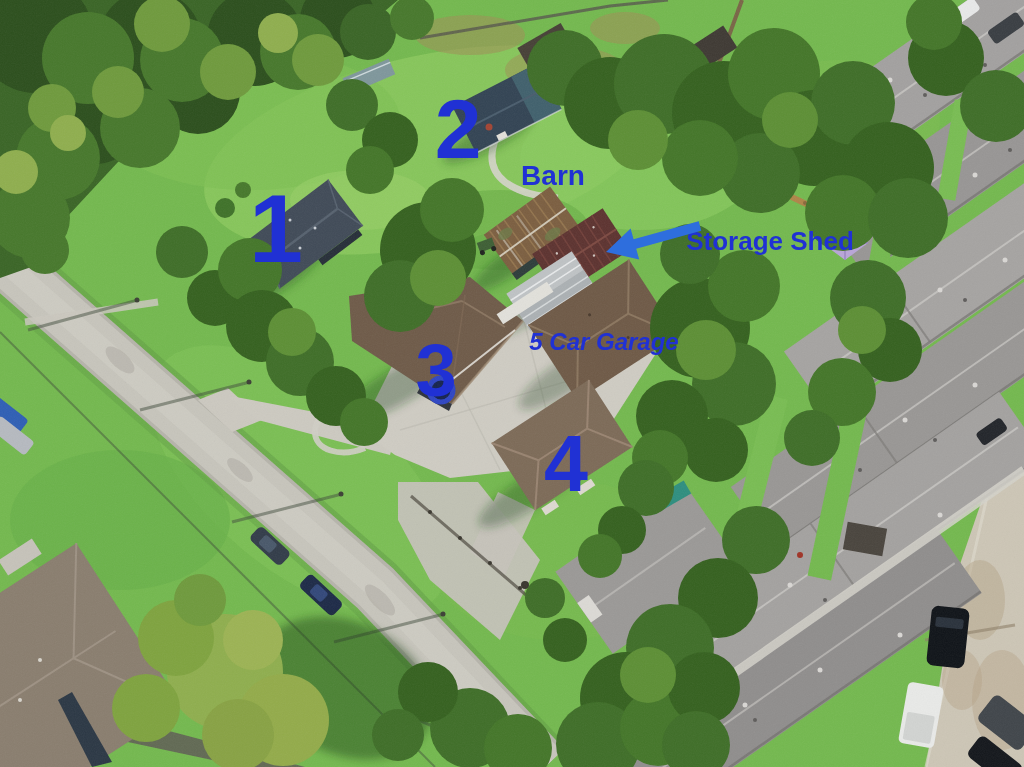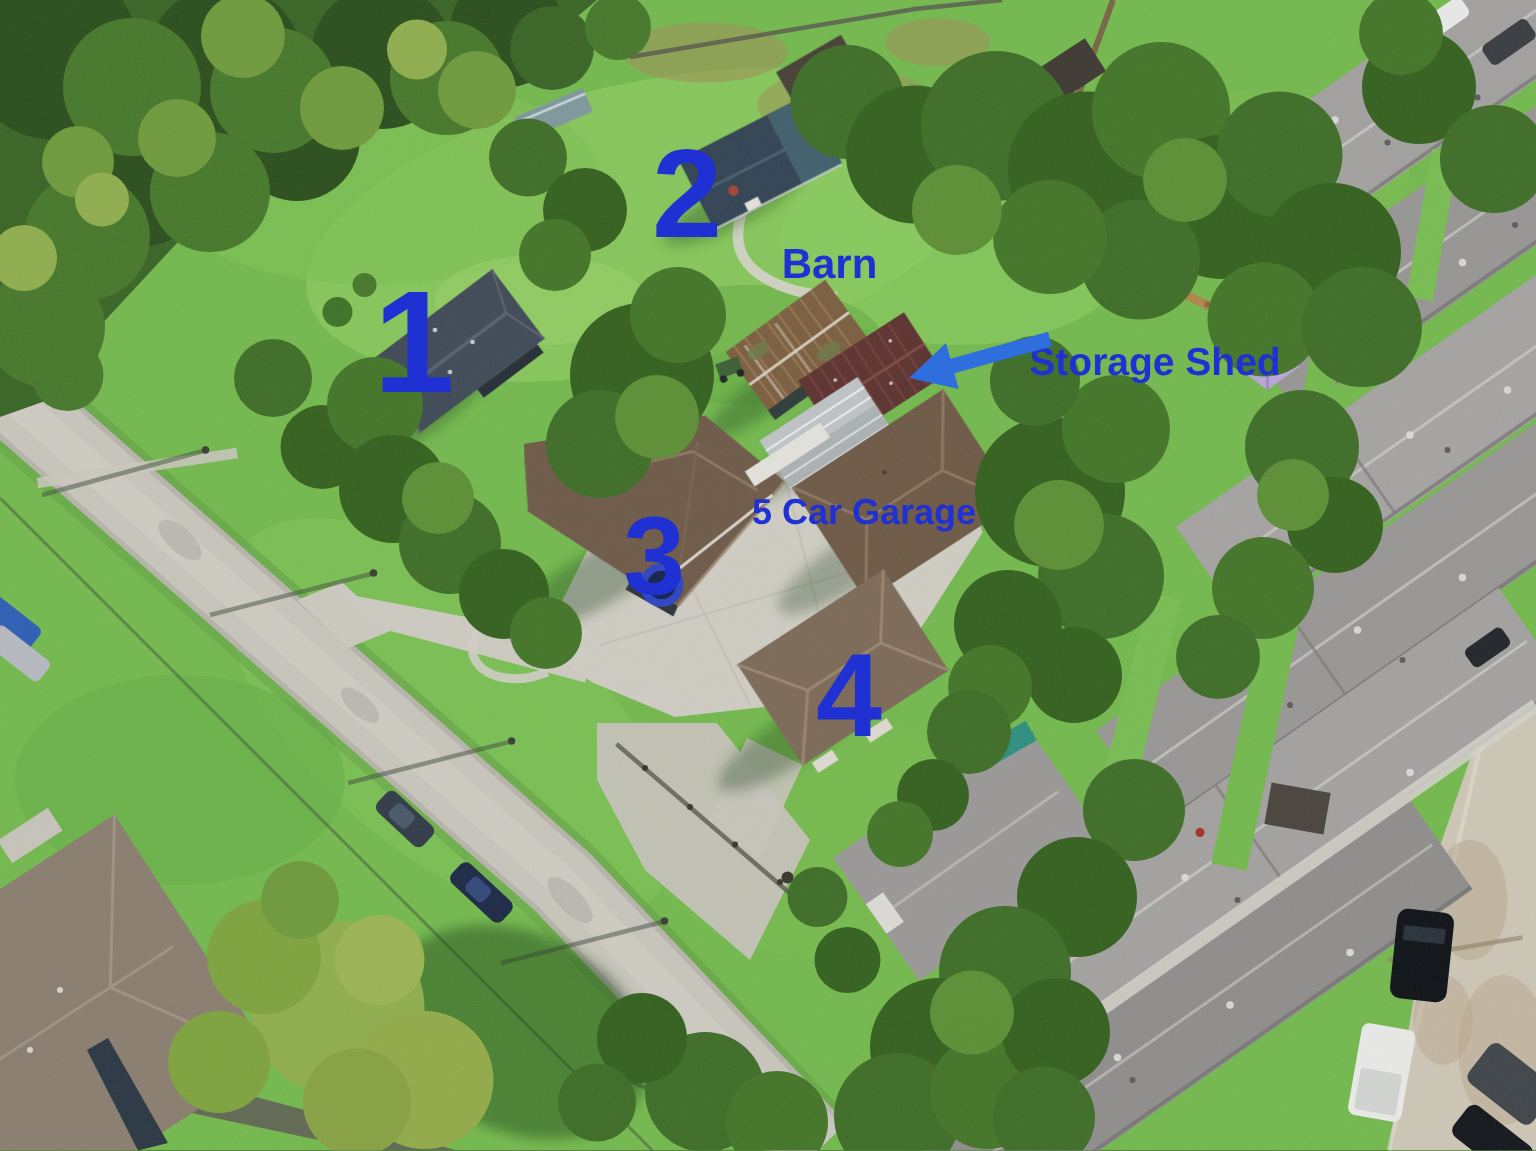--- a/index.html
+++ b/index.html
@@ -9,21 +9,21 @@
   svg.scene{position:absolute;left:0;top:0;width:1024px;height:767px;display:block;}
   .annot-layer{position:absolute;left:0;top:0;width:1024px;height:767px;pointer-events:none;}
   .annot{position:absolute;transform:translate(-50%,-50%);color:var(--annot-color,#2031d4);
          font-weight:700;line-height:1;white-space:nowrap;}
   .n1{left:276px;top:228px;font-size:97px;}
   .n2{left:458px;top:129px;font-size:84px;}
   .n3{left:436px;top:371px;font-size:74px;}
   .n4{left:566px;top:463px;font-size:79px;}
   .lbl-barn{left:553px;top:176px;font-size:28px;}
   .lbl-shed{left:770px;top:221px;font-size:26px;margin-top:20px;}
-  .lbl-garage{left:576px;top:342px;font-size:24px;}
+  .lbl-garage{left:604px;top:342px;font-size:24px;font-style:italic;}
   svg.arrow-svg{position:absolute;left:0;top:0;width:1024px;height:767px;display:block;}
 </style>
 </head>
 <body>
 
 <div class="stage">
 
 <svg class="scene" viewBox="0 0 1024 767" aria-hidden="true">
   <defs>
     <filter id="grain">

